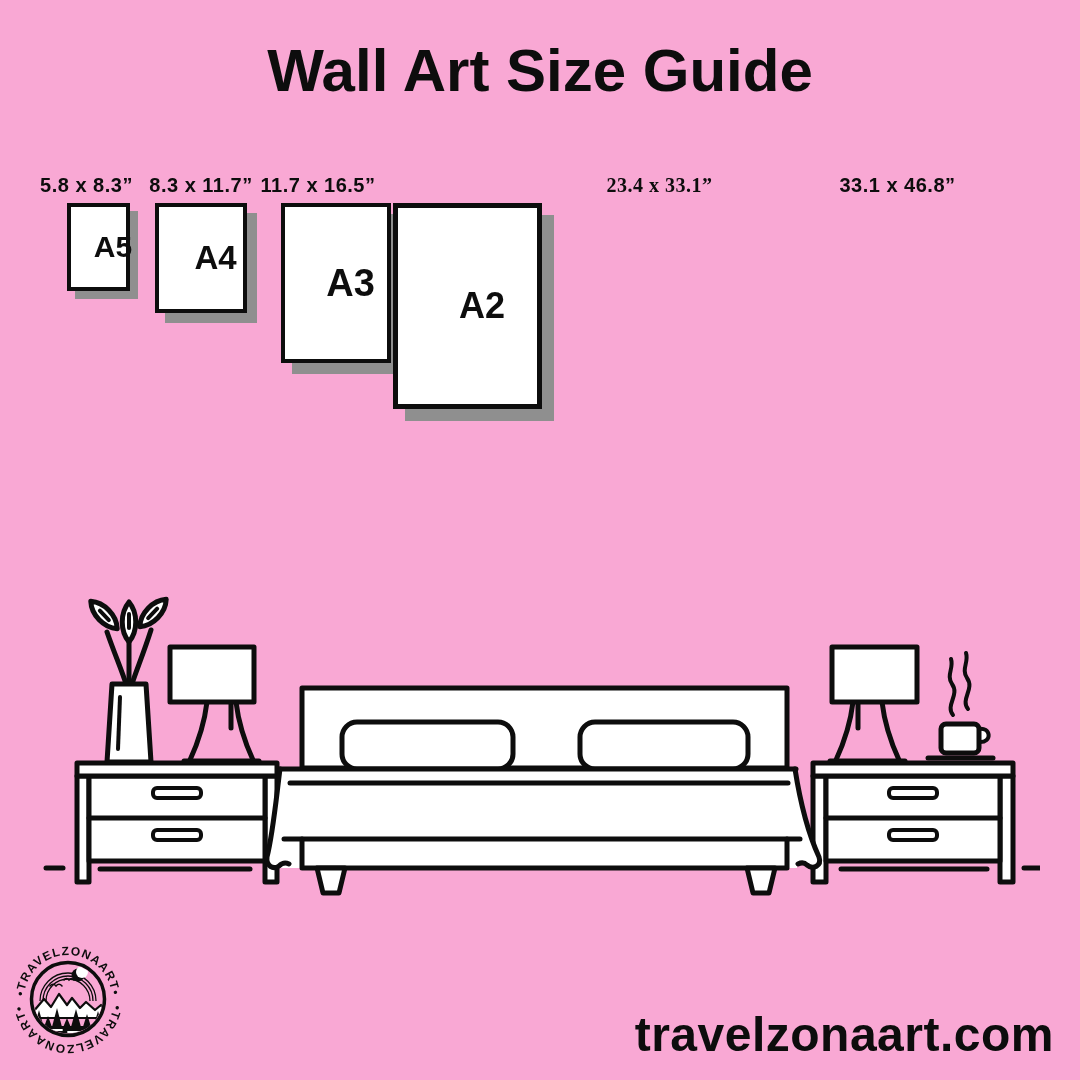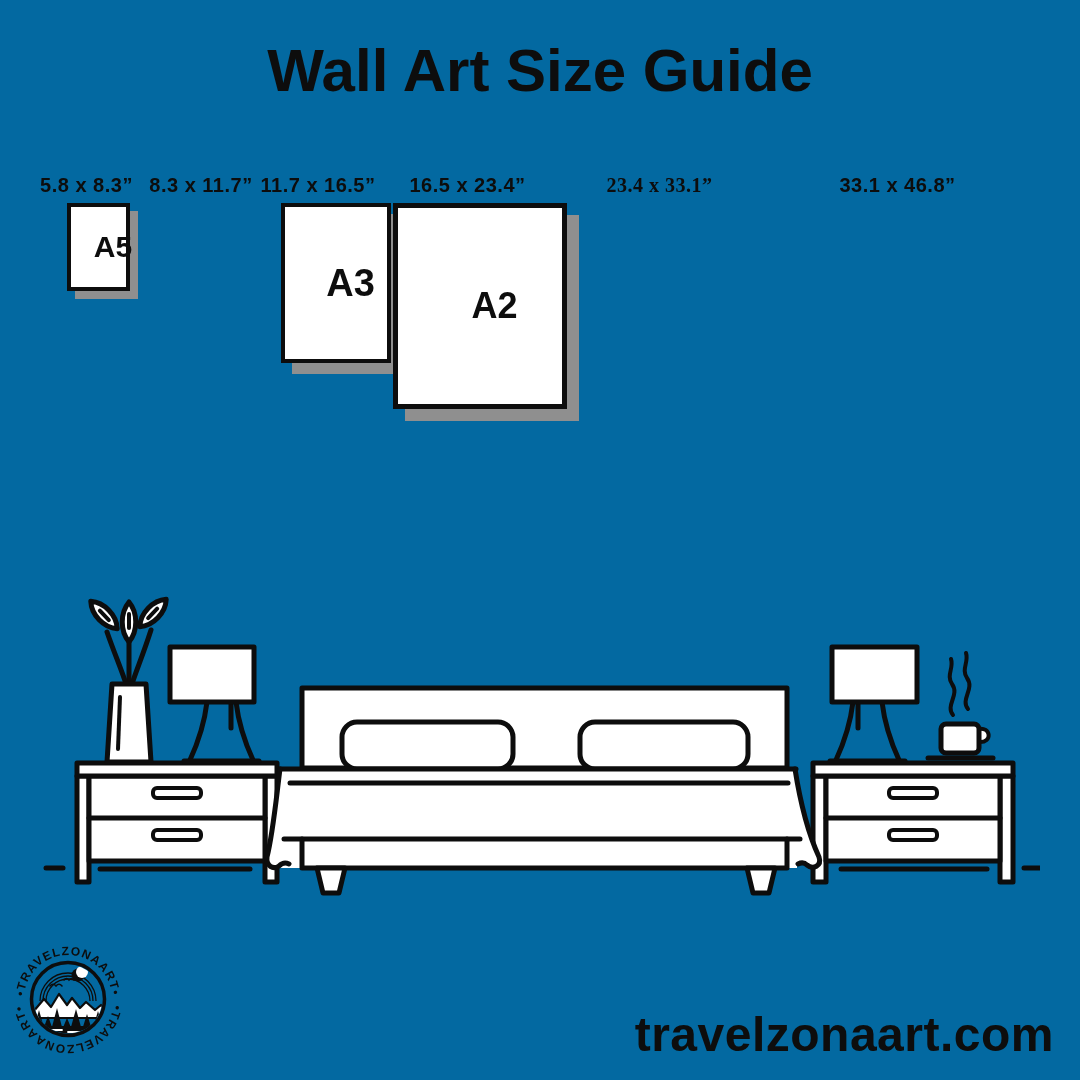--- a/index.html
+++ b/index.html
@@ -1,17 +1,17 @@
 <!DOCTYPE html>
 <html><head>
 <meta charset="utf-8">
 <style>
   html,body{margin:0;padding:0;background:#fff;}
   .canvas{
-    position:relative;width:1080px;height:1080px;background:#0369a1;
+    position:relative;width:1080px;height:1080px;background:#f9a8d4;
     font-family:"Liberation Sans",sans-serif;color:#0d0d0d;overflow:hidden;
   }
   .title{
     position:absolute;top:36px;left:0;width:100%;margin:0;
     text-align:center;font-size:60px;font-weight:bold;letter-spacing:0px;
   }
   .dim-label{
     position:absolute;top:174px;font-size:20px;font-weight:bold;
     text-align:center;letter-spacing:.5px;white-space:nowrap;
   }
@@ -23,21 +23,21 @@
   .lbl-a0{left:732px;width:331px;}
   .poster{
     position:absolute;top:203px;box-sizing:border-box;background:#fff;
     border:4px solid #0d0d0d;display:flex;align-items:center;justify-content:center;
     font-weight:bold;
     padding-left:29px;
   }
   .poster-a5{left:67px;width:63px;height:88px;font-size:30px;box-shadow:8px 8px 0 #8f8f8f;}
   .poster-a4{left:155px;width:92px;height:110px;font-size:33px;box-shadow:10px 10px 0 #8f8f8f;}
   .poster-a3{left:281px;width:110px;height:160px;font-size:38px;box-shadow:11px 11px 0 #8f8f8f;}
-  .poster-a2{left:393px;width:174px;height:206px;font-size:36px;border-width:5px;box-shadow:12px 12px 0 #8f8f8f;}
+  .poster-a2{left:393px;width:149px;height:206px;font-size:36px;border-width:5px;box-shadow:12px 12px 0 #8f8f8f;}
   .poster-a1{left:568px;width:183px;height:278px;font-size:36px;border-width:5px;box-shadow:13px 13px 0 #8f8f8f;}
   .poster-a0{left:782px;width:231px;height:364px;font-size:37px;border-width:5px;box-shadow:16px 16px 0 #8f8f8f;}
   .poster-a1 .poster-letter{position:relative;top:-12px;}
   .scene{position:absolute;left:40px;top:585px;}
   .scene path,.scene rect,.scene line{
     stroke:#0d0d0d;stroke-width:5;fill:none;stroke-linecap:round;stroke-linejoin:round;
   }
   .scene .w{fill:#ffffff;}
   .scene .nf{fill:#ffffff;stroke:none;}
   .scene .t4{stroke-width:4;}
@@ -50,26 +50,28 @@
 </head>
 <body>
 
 <div class="canvas">
 
   <h1 class="title">Wall Art Size Guide</h1>
 
   <div class="dim-label lbl-a5">5.8 x 8.3”</div>
   <div class="dim-label lbl-a4">8.3 x 11.7”</div>
   <div class="dim-label lbl-a3">11.7 x 16.5”</div>
-  <div class="dim-label lbl-a2">16.5 x 23.4”</div>
   <div class="dim-label lbl-a1">23.4 x 33.1”</div>
   <div class="dim-label lbl-a0">33.1 x 46.8”</div>
 
   <div class="poster poster-a5">
       <span class="poster-letter">A5</span>
+    </div>
+  <div class="poster poster-a4">
+      <span class="poster-letter">A4</span>
     </div>
   <div class="poster poster-a3">
       <span class="poster-letter">A3</span>
     </div>
   <div class="poster poster-a2">
       <span class="poster-letter">A2</span>
     </div>
 
   <svg class="scene" width="1000" height="315" viewBox="0 0 1000 315">
 

